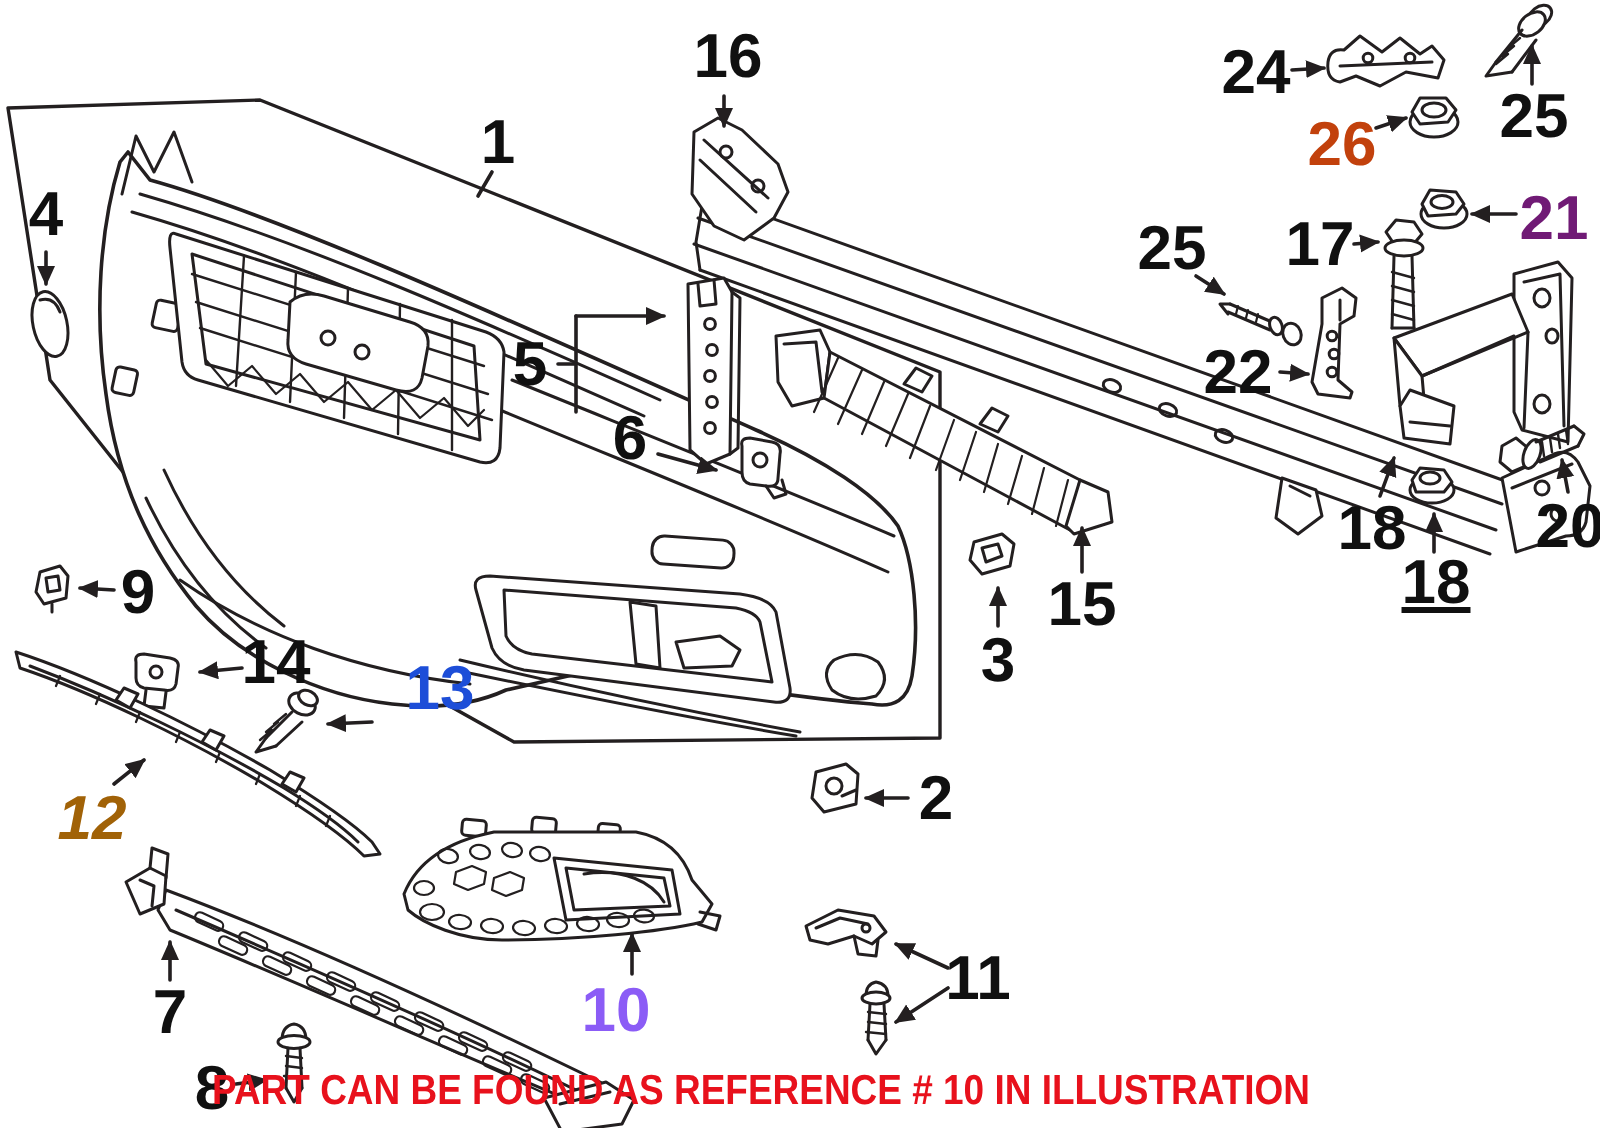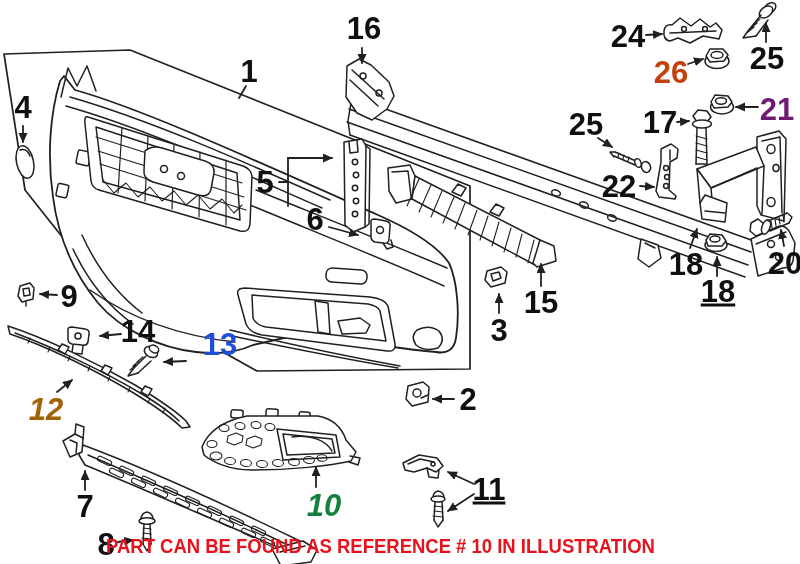--- a/index.html
+++ b/index.html
@@ -354,22 +354,22 @@
 <div id="callouts">
       <div class="callout" style="left: 249px; top: 71px; color: rgb(16, 16, 16);">1</div>
       <div class="callout" style="left: 468px; top: 399px; color: rgb(16, 16, 16);">2</div>
       <div class="callout" style="left: 499px; top: 330px; color: rgb(16, 16, 16);">3</div>
       <div class="callout" style="left: 23px; top: 107px; color: rgb(16, 16, 16);">4</div>
       <div class="callout" style="left: 265px; top: 182px; color: rgb(16, 16, 16);">5</div>
       <div class="callout" style="left: 315px; top: 219px; color: rgb(16, 16, 16);">6</div>
       <div class="callout" style="left: 85px; top: 506px; color: rgb(16, 16, 16);">7</div>
       <div class="callout" style="left: 106px; top: 544px; color: rgb(16, 16, 16);">8</div>
       <div class="callout" style="left: 69px; top: 296px; color: rgb(16, 16, 16);">9</div>
-      <div class="callout" style="left: 324px; top: 505px; color: #15803d; font-style: italic;">10</div>
-      <div class="callout" style="left: 489px; top: 489px; color: rgb(16, 16, 16); text-decoration: underline;">11</div>
+      <div class="callout" style="left: 308px; top: 505px; color: #8b5cf6;">10</div>
+      <div class="callout" style="left: 489px; top: 489px; color: rgb(16, 16, 16);">11</div>
       <div class="callout" style="left: 46px; top: 409px; color: #a16207; font-style: italic;">12</div>
       <div class="callout" style="left: 204px; top: 344px; color: #1d4ed8; margin-left: 16px;">13</div>
       <div class="callout" style="left: 138px; top: 331px; color: rgb(16, 16, 16);">14</div>
       <div class="callout" style="left: 541px; top: 302px; color: rgb(16, 16, 16);">15</div>
       <div class="callout" style="left: 364px; top: 28px; color: rgb(16, 16, 16);">16</div>
       <div class="callout" style="left: 660px; top: 122px; color: rgb(16, 16, 16);">17</div>
       <div class="callout" style="left: 718px; top: 291px; color: rgb(16, 16, 16); text-decoration: underline;">18</div>
       <div class="callout" style="left: 686px; top: 264px; color: rgb(16, 16, 16);">18</div>
       <div class="callout" style="left: 785px; top: 263px; color: rgb(16, 16, 16);">20</div>
       <div class="callout" style="left: 777px; top: 109px; color: #701a75;">21</div>

